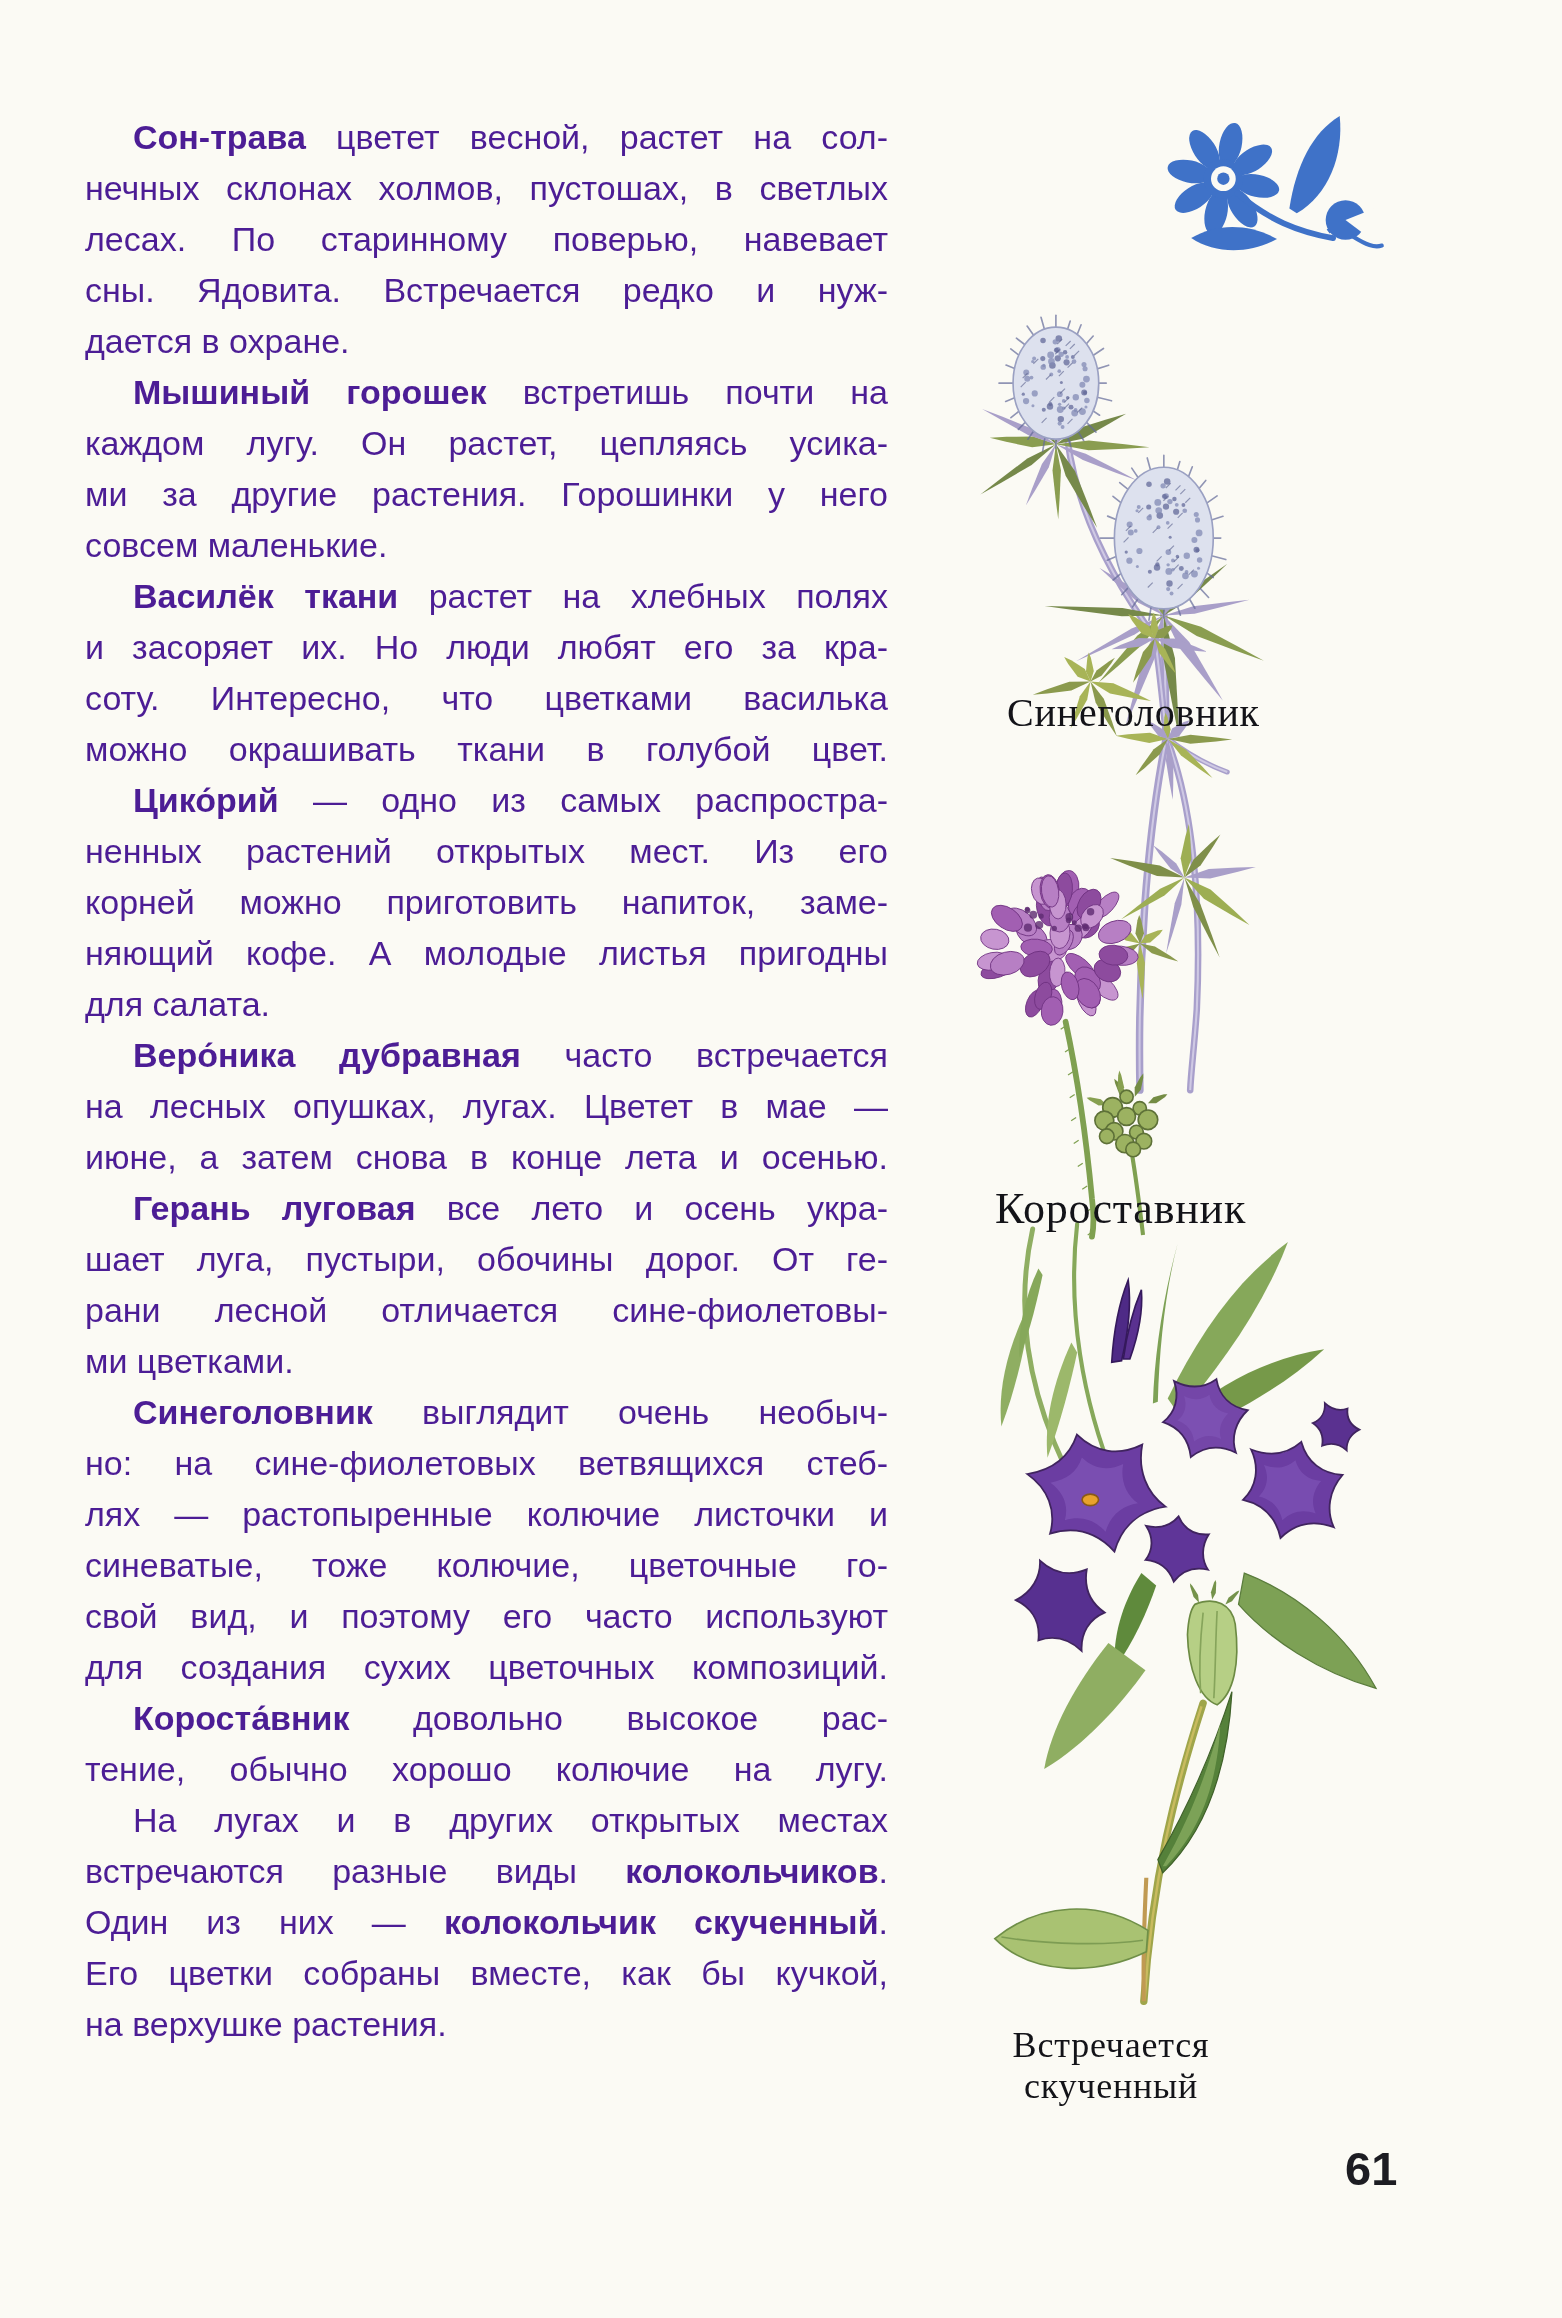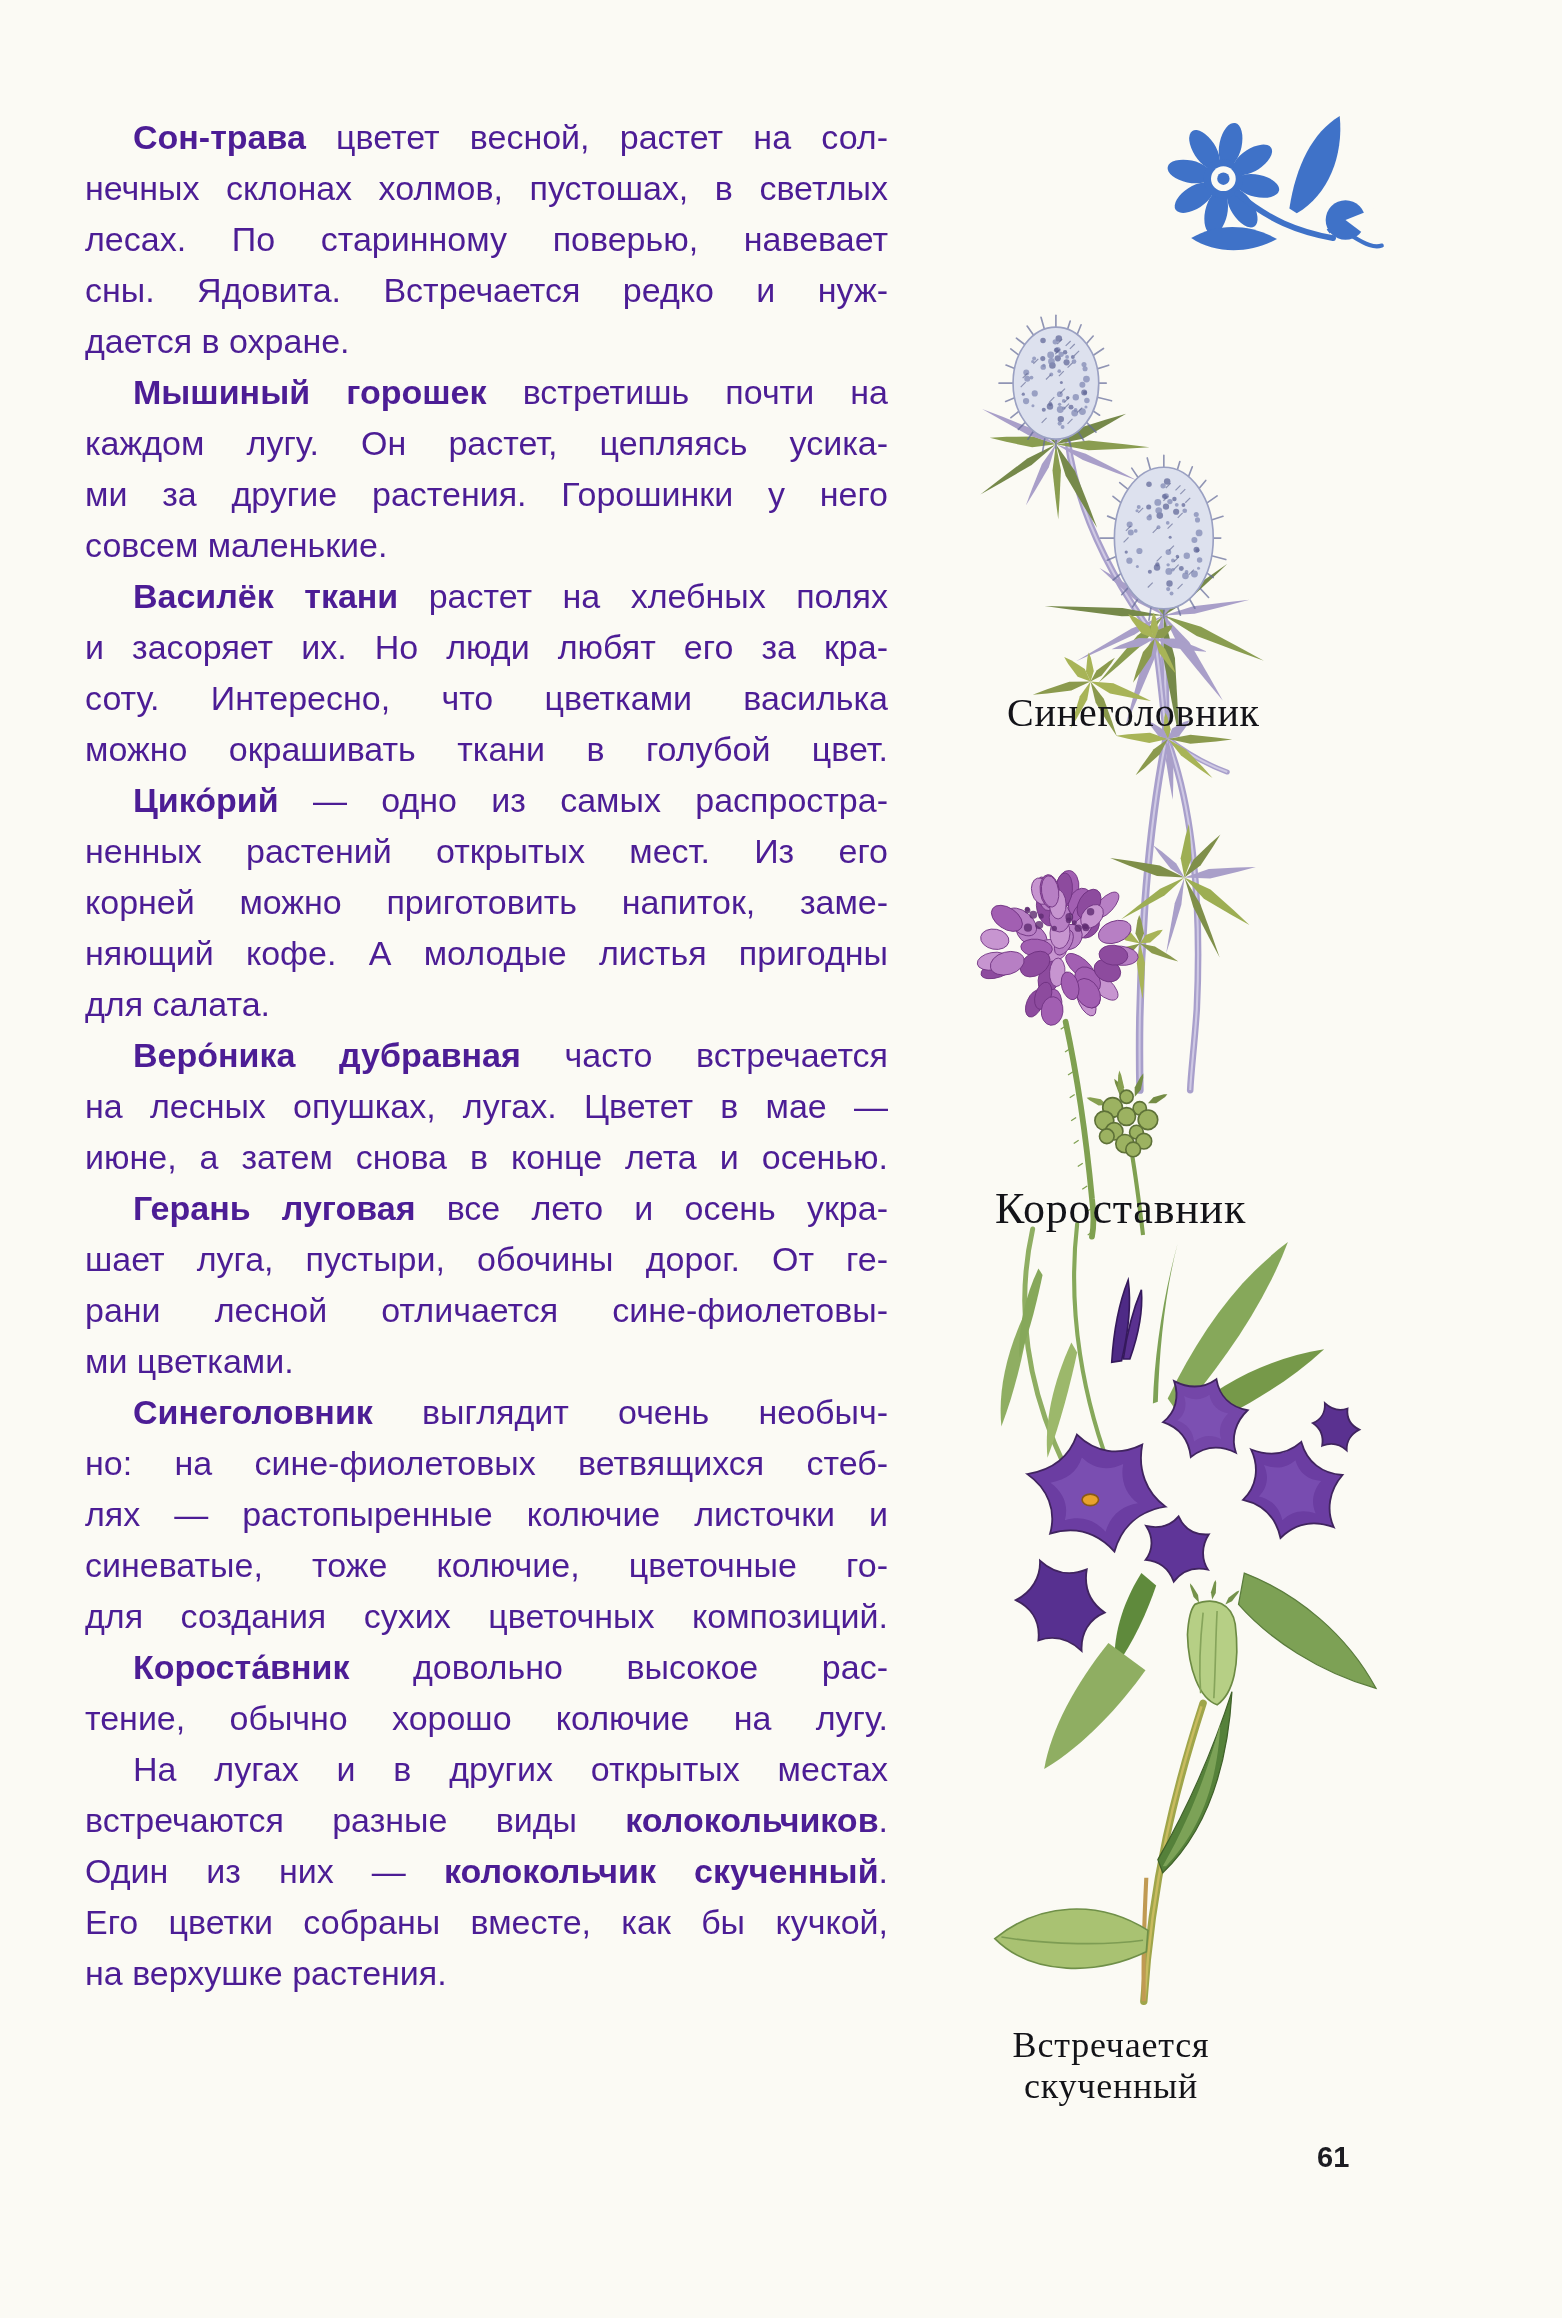--- a/index.html
+++ b/index.html
@@ -24,22 +24,22 @@
   #ill-bell{left:952px;top:1219px;width:494px;height:807px;}
   .caption{
     position:absolute;z-index:5;
     font-family:"Liberation Serif","DejaVu Serif",serif;
     color:#131318;letter-spacing:0.8px;
   }
   #cap-eryngo{left:1007px;top:689px;font-size:40px;}
   #cap-scabious{left:995px;top:1183px;font-size:44px;}
   #cap-bell{left:966px;top:2025px;width:290px;text-align:center;font-size:36px;line-height:41px;}
   #page-num{
-    position:absolute;left:1317px;top:2141px;z-index:5;
-    font-size:29px;font-weight:700;color:#1c1c22;
+    position:absolute;left:1345px;top:2141px;z-index:5;
+    font-size:47px;font-weight:700;color:#1c1c22;
   }
 </style>
 </head>
 <body>
 
 <div id="page">
   <div id="text-col">
       <div class="line ind"><span class="b">Сон-трава</span><span> цветет весной, растет на сол-</span></div>
       <div class="line"><span>нечных склонах холмов, пустошах, в светлых</span></div>
       <div class="line"><span>лесах. По старинному поверью, навевает</span></div>
@@ -62,20 +62,21 @@
       <div class="line"><span>на лесных опушках, лугах. Цветет в мае —</span></div>
       <div class="line"><span>июне, а затем снова в конце лета и осенью.</span></div>
       <div class="line ind"><span class="b">Герань луговая</span><span> все лето и осень укра-</span></div>
       <div class="line"><span>шает луга, пустыри, обочины дорог. От ге-</span></div>
       <div class="line"><span>рани лесной отличается сине-фиолетовы-</span></div>
       <div class="line noj"><span>ми цветками.</span></div>
       <div class="line ind"><span class="b">Синеголовник</span><span> выглядит очень необыч-</span></div>
       <div class="line"><span>но: на сине-фиолетовых ветвящихся стеб-</span></div>
       <div class="line"><span>лях — растопыренные колючие листочки и</span></div>
       <div class="line"><span>синеватые, тоже колючие, цветочные го-</span></div>
+      <div class="line"><span>свой вид, и поэтому его часто используют</span></div>
       <div class="line"><span>для создания сухих цветочных композиций.</span></div>
       <div class="line ind"><span class="b">Короста́вник</span><span> довольно высокое рас-</span></div>
       <div class="line"><span>тение, обычно хорошо колючие на лугу.</span></div>
       <div class="line ind"><span>На лугах и в других открытых местах</span></div>
       <div class="line"><span>встречаются разные виды </span><span class="b">колокольчиков</span><span>.</span></div>
       <div class="line"><span>Один из них — </span><span class="b">колокольчик скученный</span><span>.</span></div>
       <div class="line"><span>Его цветки собраны вместе, как бы кучкой,</span></div>
       <div class="line noj"><span>на верхушке растения.</span></div>
     </div>
 

